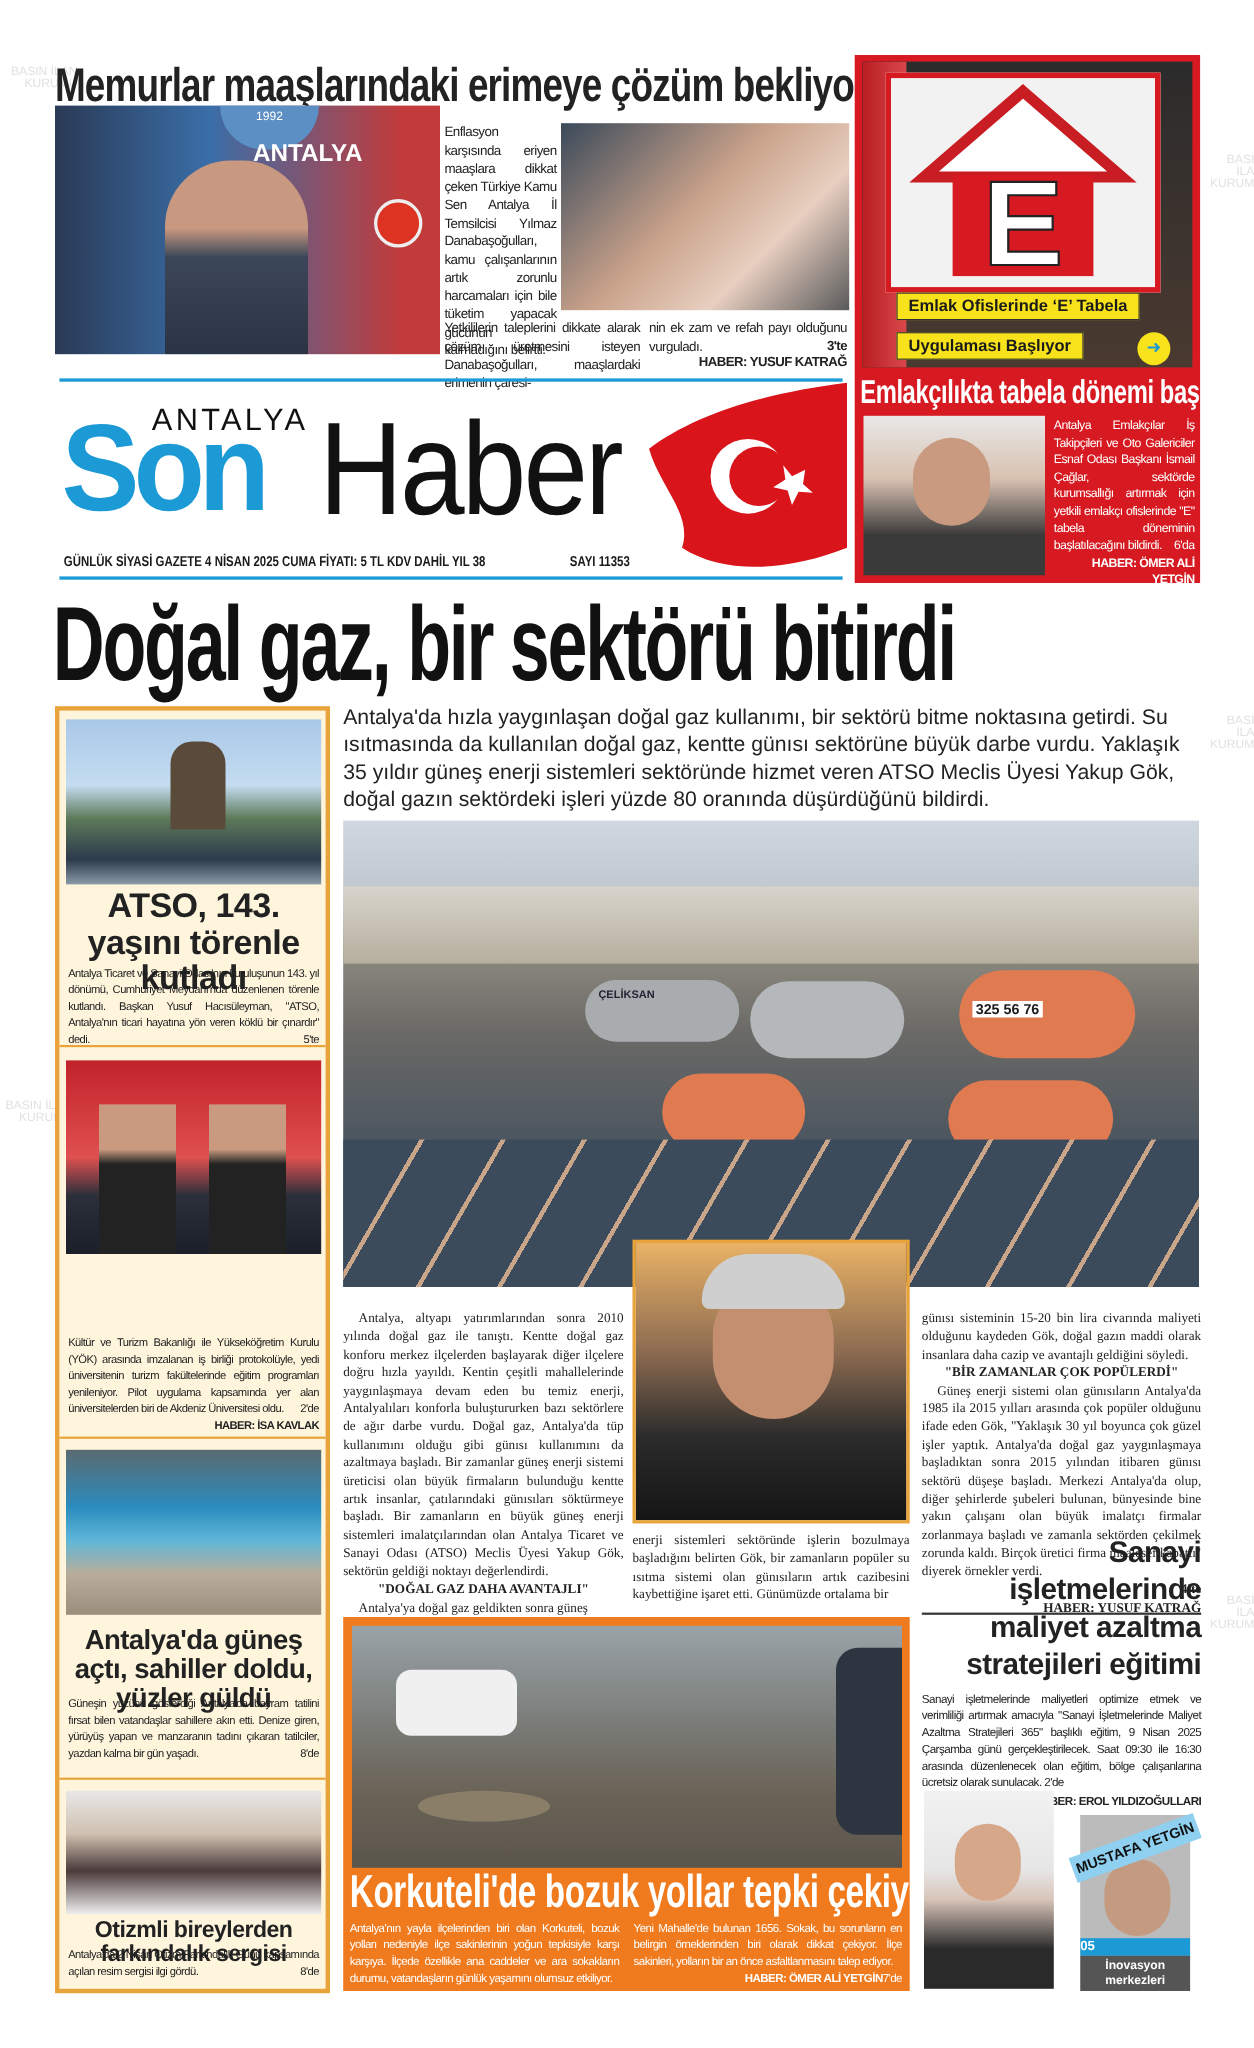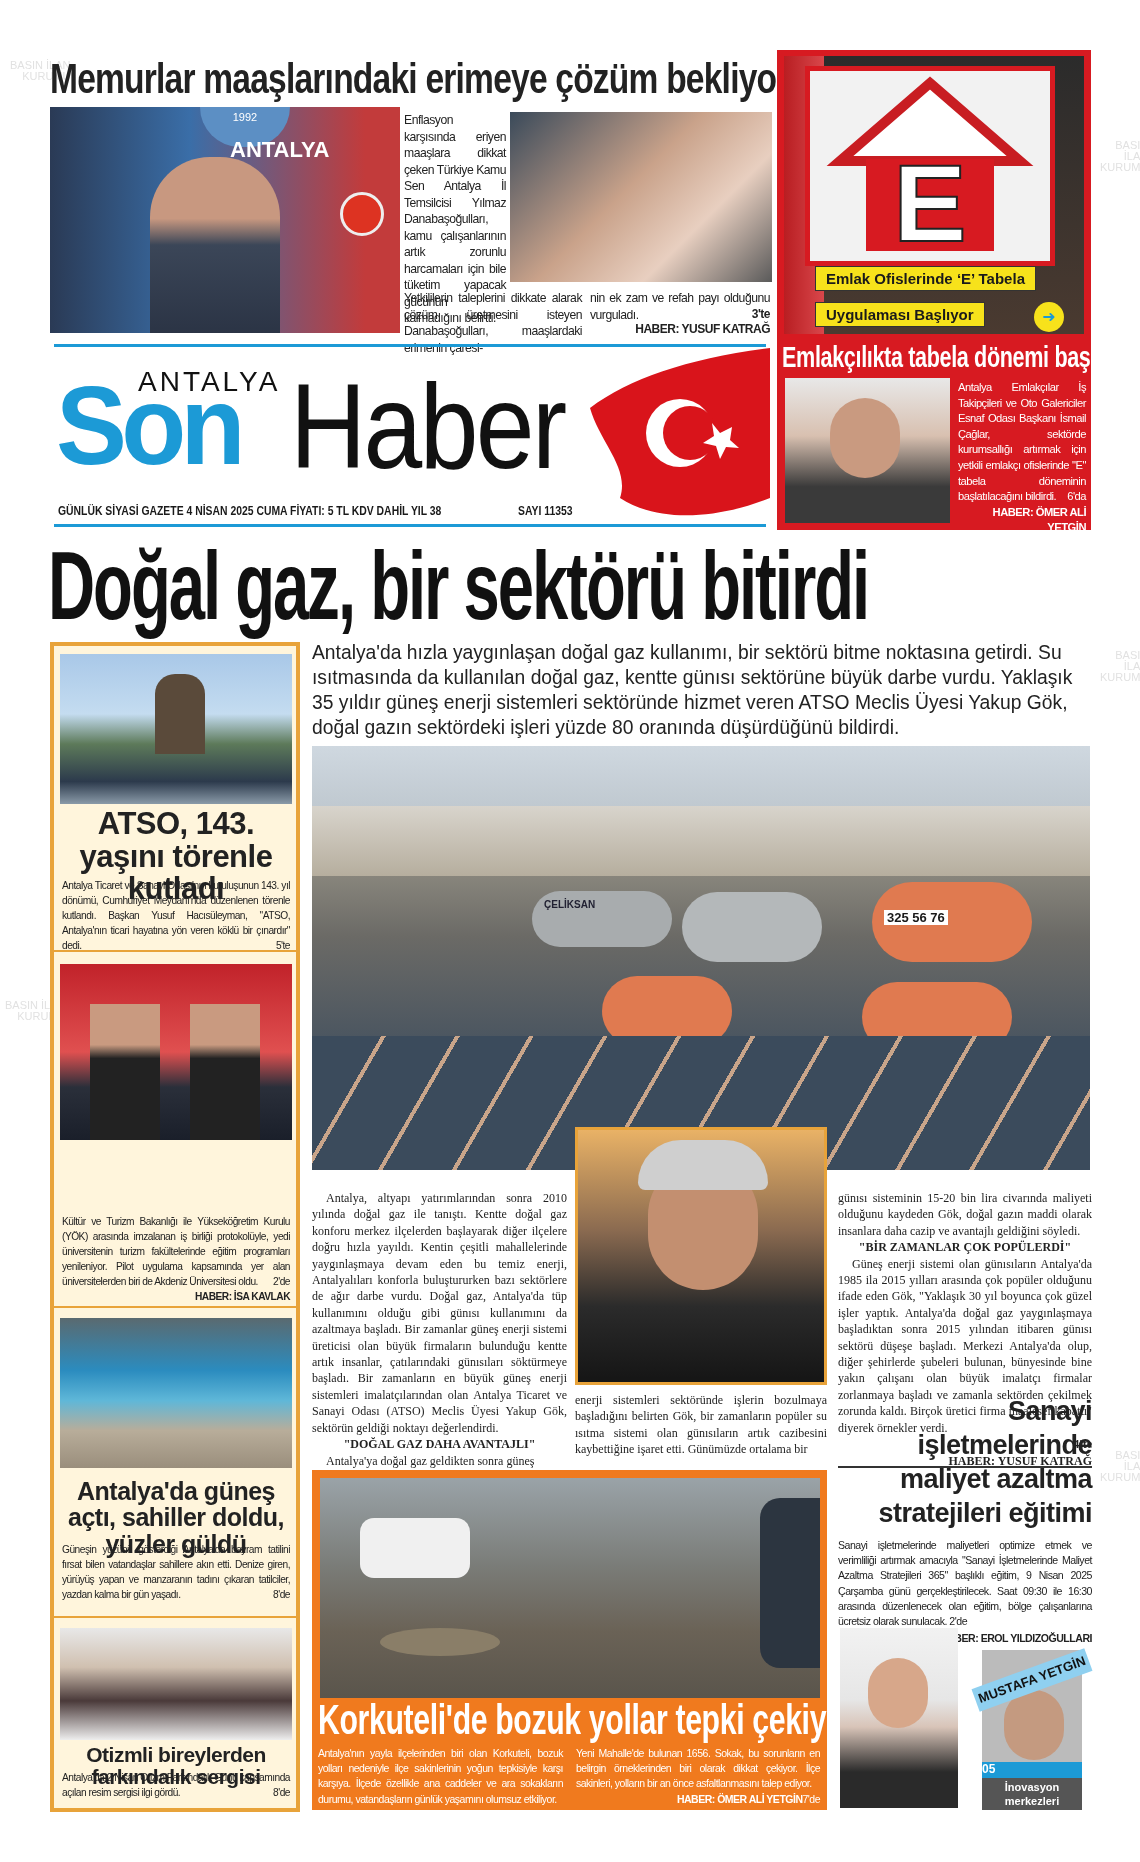--- a/index.html
+++ b/index.html
@@ -3,21 +3,21 @@
 <meta charset="utf-8">
 <style>
 *{box-sizing:border-box;margin:0;padding:0}
 body{width:1140px;height:1862px;background:#fff;position:relative;overflow:hidden;font-family:"Liberation Sans",sans-serif;color:#1a1a1a}
 .abs{position:absolute}
 .cond{font-family:"Liberation Sans Narrow","Liberation Sans",sans-serif;letter-spacing:-0.5px}
 .photo{position:absolute;overflow:hidden}
 .wm{position:absolute;color:rgba(200,200,200,.55);font-size:11px;font-weight:normal;text-align:right;line-height:11px;pointer-events:none}
 
 #top-headline{left:50px;top:54px;width:716px;font-size:43px;font-weight:bold;color:#222;transform:scaleX(.78);transform-origin:left top;white-space:nowrap;letter-spacing:-1px}
-#top-photo-1{left:50px;top:107px;width:350px;height:226px;background:linear-gradient(90deg,#2a3a55 0%,#3a6ea8 40%,#c23b3b 90%)}
+#top-photo-1{left:50px;top:96px;width:350px;height:226px;background:linear-gradient(90deg,#2a3a55 0%,#3a6ea8 40%,#c23b3b 90%)}
 #top-photo-2{left:510px;top:112px;width:262px;height:170px;background:linear-gradient(135deg,#3a4a5a 0%,#c9a28a 45%,#e8cfc0 70%,#5a5a5a 100%)}
 .col-text{font-size:12.2px;line-height:16.5px;text-align:justify;color:#222}
 .byline{font-weight:bold;font-size:12px;text-align:right;color:#222}
 
 #emlak-box{left:777px;top:50px;width:314px;height:480px;background:#d71a21}
 #emlak-photo{left:784px;top:56px;width:300px;height:278px;background:linear-gradient(180deg,#2b2b2b,#4a3a30)}
 #emlak-sign{left:805px;top:66px;width:250px;height:200px;background:#f2f2f2;border:5px solid #d71a21}
 .yellow-tag{position:absolute;background:#f7e21b;color:#1a1a1a;font-weight:bold;font-size:15px;padding:3px 10px;border:1px solid #333}
 #emlak-headline{left:782px;top:340px;width:310px;font-size:30px;color:#fff;white-space:nowrap;transform:scaleX(.72);transform-origin:left top}
 #emlak-person{left:785px;top:378px;width:165px;height:145px;background:linear-gradient(180deg,#e8e8e8 0%,#d8c0b0 40%,#3a3a3a 75%)}

